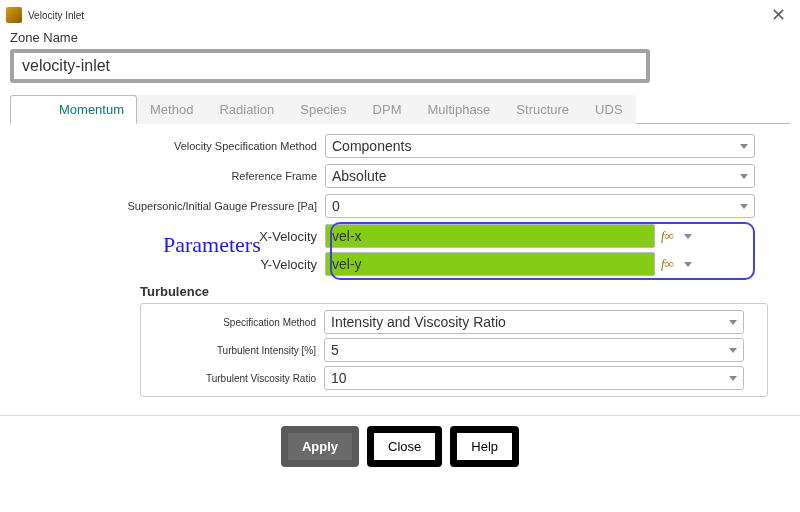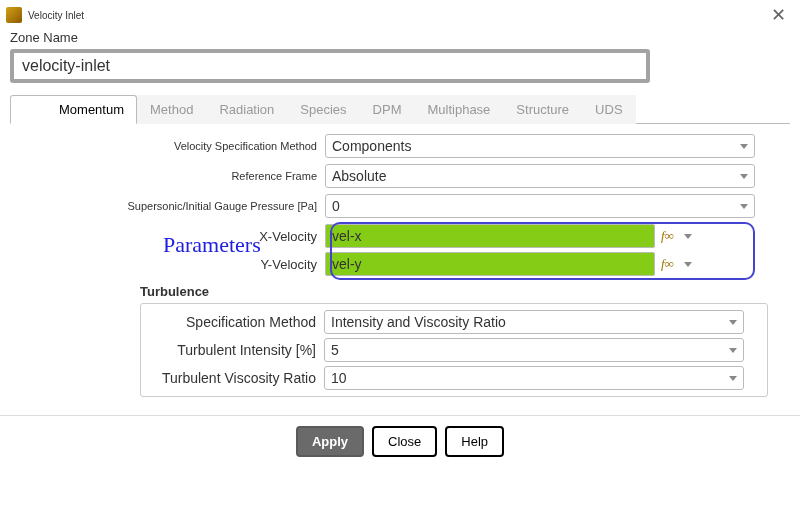--- a/index.html
+++ b/index.html
@@ -39,21 +39,21 @@
     font-size: 13px;
     color: #999;
     border: 1px solid transparent;
     border-bottom: none;
     cursor: pointer;
     background: #f4f4f4;
     margin-bottom: -1px;
     white-space: nowrap;
   }
   .tab.active {
-    color: #000000;
+    color: #0f766e;
     background: #fff;
     border: 1px solid #bbb;
     border-bottom: 1px solid #fff;
     border-radius: 3px 3px 0 0;
     padding-left: 48px;
   }
   .panel { padding: 10px 20px 8px 20px; }
   .row {
     display: flex;
     align-items: center;
@@ -140,31 +140,31 @@
     margin: 8px 0 4px 120px;
   }
   .turb-box {
     border: 1px solid #ccc;
     border-radius: 3px;
     margin-left: 120px;
     max-width: 628px;
     padding: 6px 8px;
   }
   .trow { display: flex; align-items: center; margin-bottom: 4px; }
-  .tlabel { width: 175px; text-align: right; padding-right: 8px; font-size: 14px; }
+  .tlabel { width: 175px; text-align: right; padding-right: 8px; font-size: 10px; }
   .footer {
     border-top: 1px solid #ddd;
     padding: 10px 0;
     display: flex;
     justify-content: center;
     gap: 8px;
     margin-top: 10px;
   }
   .btn {
-    border: 2px solid #000000;
+    border: 7px solid #000000;
     border-radius: 4px;
     padding: 6px 14px;
     font-size: 13px;
     cursor: pointer;
     background: #fff;
     text-align: right;
   }
   .btn.primary {
     background: #6a6a6a;
     color: #fff;

